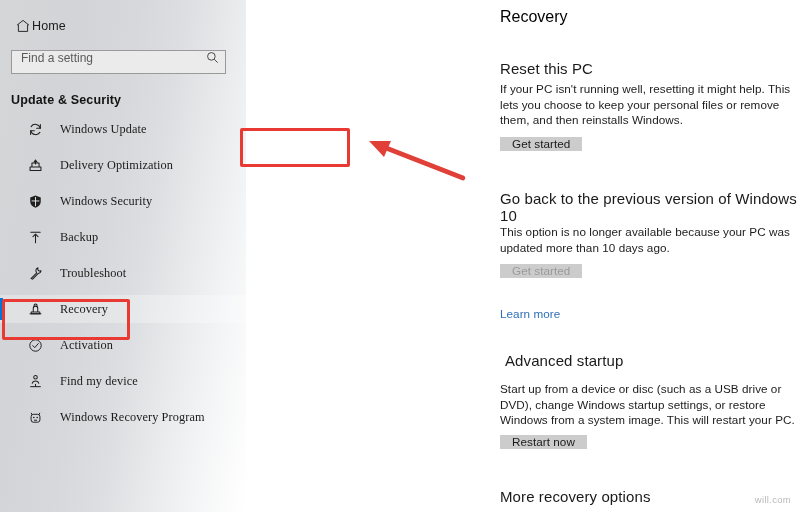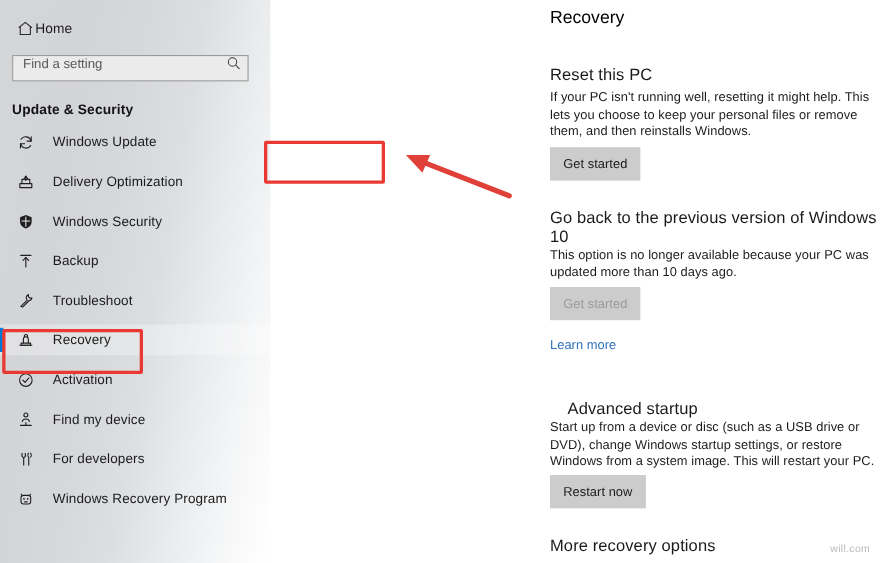--- a/index.html
+++ b/index.html
@@ -96,23 +96,24 @@
   .nav {
     margin-top: 8px;
     position: relative;
   }
   .nav-item {
     position: relative;
     display: flex;
     align-items: center;
     height: 28px;
     margin-bottom: 8px;
-    padding-left: 14px;
+    padding-left: 26px;
     gap: 16px;
     box-sizing: border-box;
+    font-family: Liberation Serif, serif;
   }
   .nav-item .ico {
     width: 18px;
     height: 18px;
     display: flex;
     align-items: center;
     justify-content: center;
     color: #1f1f1f;
     flex: 0 0 18px;
   }
@@ -161,37 +162,37 @@
   }
 
   .sec-head {
     font-size: 15px;
     color: #1a1a1a;
     font-weight: normal;
     letter-spacing: .1px;
   }
   .sec-head.h-reset { margin: 12px 0 0 0; }
   .sec-head.h-goback { margin: 0; }
-  .sec-head.h-adv { margin: 16px; }
+  .sec-head.h-adv { margin: 5px; }
   .sec-head.h-more { margin: 0; }
 
   .body-text {
     font-size: 11.7px;
     line-height: 15.5px;
     color: #1c1c1c;
     max-width: 340px;
     margin: 0;
     letter-spacing: .05px;
   }
 
   .btn {
     display: inline-flex;
     align-items: center;
     justify-content: center;
-    height: 30px;
+    height: 14px;
     min-width: 76px;
     padding: 0 11px;
     background: #cccccc;
     border: 1px solid #cccccc;
     font-family: "Liberation Sans", sans-serif;
     font-size: 11.7px;
     color: #1a1a1a;
     box-sizing: border-box;
     cursor: pointer;
     letter-spacing: .05px;
@@ -355,31 +356,20 @@
           <svg width="15" height="15" viewBox="0 0 16 16" fill="none" stroke="currentColor" stroke-width="1.1" stroke-linejoin="round">
             <circle cx="8" cy="3.5" r="1.9"></circle>
             <path d="M4.4 10.2 A3.7 3.7 0 0 1 11.6 10.2"></path>
             <path d="M2.4 13.5 H13.6"></path>
             <path d="M8 10.6 V13.5"></path>
           </svg>
         </span>
         <span class="nav-label">Find my device</span>
       </div>
 
-      <div class="nav-item">
-        <span class="ico">
-          <svg width="15" height="15" viewBox="0 0 16 16" fill="none" stroke="currentColor" stroke-width="1.1" stroke-linejoin="round">
-            <path d="M4.3 1.9 V5.2 L5.9 6.6 V14"></path>
-            <path d="M7.5 1.9 V5.2 L5.9 6.6"></path>
-            <path d="M10.8 1.9 C9.6 3.4 9.9 5.4 10.8 6.2 V14"></path>
-            <path d="M12.4 1.9 C13.6 3.4 13.3 5.4 12.4 6.2"></path>
-          </svg>
-        </span>
-        <span class="nav-label">For developers</span>
-      </div>
 
       <div class="nav-item">
         <span class="ico">
           <svg width="15" height="15" viewBox="0 0 16 16" fill="none" stroke="currentColor" stroke-width="1.05" stroke-linejoin="round">
             <path d="M3.3 3 L4.6 5.3"></path>
             <path d="M12.7 3 L11.4 5.3"></path>
             <rect x="3.3" y="4.6" width="9.4" height="8.4" rx="2.4"></rect>
             <circle cx="6.2" cy="8" r="0.85" fill="currentColor" stroke="none"></circle>
             <circle cx="9.8" cy="8" r="0.85" fill="currentColor" stroke="none"></circle>
             <path d="M6.4 10.9 H9.6"></path>

